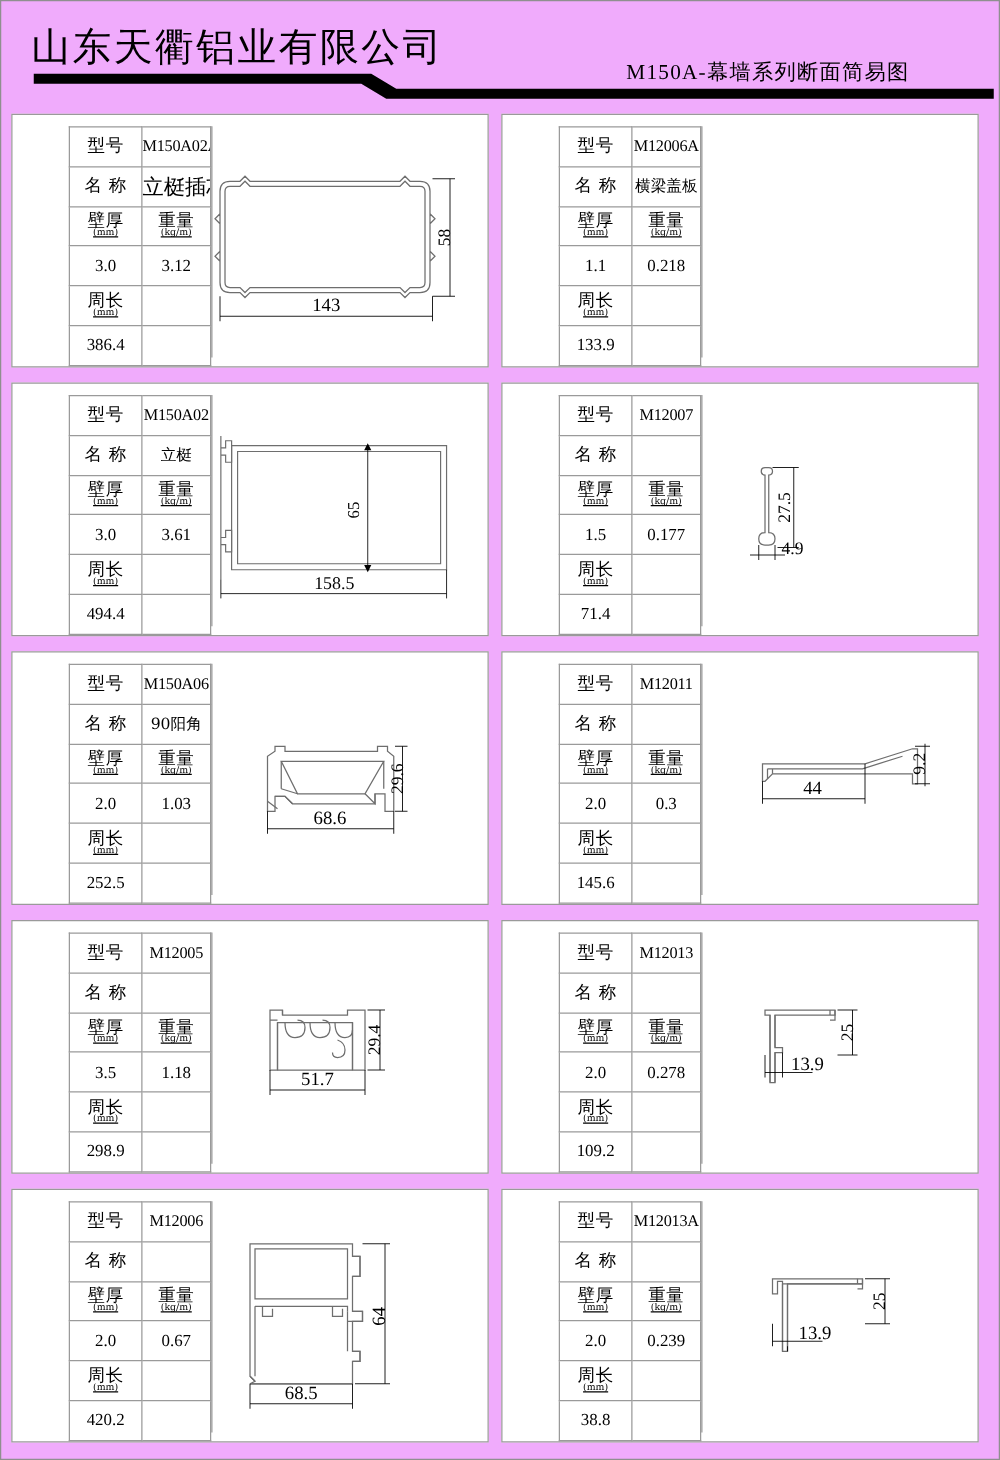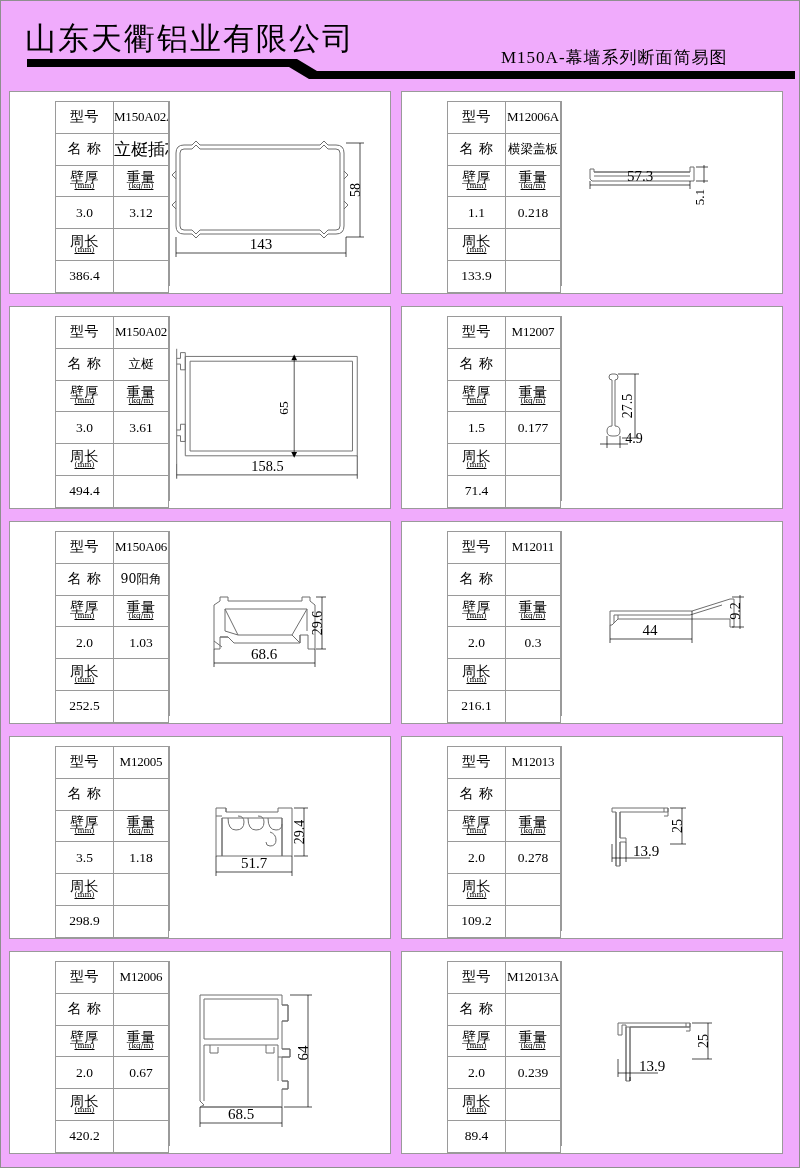--- a/index.html
+++ b/index.html
@@ -216,38 +216,20 @@
           <td class="lbl head2"><span>周长</span><span class="unit">(mm)</span></td>
           <td></td>
         </tr>
         <tr>
           <td class="num">133.9</td>
           <td></td>
         </tr>
       </tbody>
         </table>
       <div class="divider"></div>
-      <div class="draw">
-        <svg viewBox="0 0 214 185">
-          <g fill="none" stroke="#6e6e6e" stroke-width="1">
-            <path d="M28,72 L28,68 L32,68 L32,71 L128,71 L128,66 L132,66 L132,80 L30,80 L28,78 Z"></path>
-            <path d="M32,71 L128,71 M32,75 L128,75"></path>
-          </g>
-          <g stroke="#000" stroke-width="0.7" fill="none">
-            <line x1="28" y1="84" x2="128" y2="84"></line>
-            <line x1="28" y1="80" x2="28" y2="88"></line>
-            <line x1="128" y1="80" x2="128" y2="88"></line>
-            <line x1="142" y1="64" x2="142" y2="82"></line>
-            <line x1="134" y1="66" x2="146" y2="66"></line>
-            <line x1="134" y1="80" x2="146" y2="80"></line>
-          </g>
-          <text x="78" y="80" font-size="15" font-family="Liberation Serif, serif" text-anchor="middle" fill="#000">57.3</text>
-          <text x="142" y="96" font-size="13" font-family="Liberation Serif, serif" text-anchor="middle" transform="rotate(-90 142 96)" fill="#000">5.1</text>
-        </svg>
-      </div>
     </div>
 
     <div class="card row1 col0">
       <table class="spec">
         <tbody>
             <tr>
           <td class="lbl">型号</td>
           <td class="model">M150A02</td>
         </tr>
         <tr>
@@ -415,21 +397,21 @@
         </tr>
         <tr>
           <td class="num">2.0</td>
           <td class="num">0.3</td>
         </tr>
         <tr>
           <td class="lbl head2"><span>周长</span><span class="unit">(mm)</span></td>
           <td></td>
         </tr>
         <tr>
-          <td class="num">216.1</td>
+          <td class="num">145.6</td>
           <td></td>
         </tr>
       </tbody>
         </table>
       <div class="divider"></div>
       <div class="draw">
         <svg viewBox="0 0 214 185">
           <g fill="none" stroke="#6e6e6e" stroke-width="1">
             <path d="M48,84 L48,80 L130,80 L168,68 L172,68 L172,96 L168,96 L168,88 L56,88 L50,94 L48,94 Z"></path>
             <path d="M52,84 L128,84 L160,74 M52,84 L52,92 M56,88 L56,84"></path>
@@ -630,21 +612,21 @@
         </tr>
         <tr>
           <td class="num">2.0</td>
           <td class="num">0.239</td>
         </tr>
         <tr>
           <td class="lbl head2"><span>周长</span><span class="unit">(mm)</span></td>
           <td></td>
         </tr>
         <tr>
-          <td class="num">89.4</td>
+          <td class="num">38.8</td>
           <td></td>
         </tr>
       </tbody>
         </table>
       <div class="divider"></div>
       <div class="draw">
         <svg viewBox="0 0 214 185">
           <g fill="none" stroke="#6e6e6e" stroke-width="1">
             <path d="M56,62 L56,74 L60,74 L60,64 L64,64 L64,120 L68,120 L68,66 L128,66 L128,62 Z"></path>
             <path d="M64,66 L64,120 M68,66 L68,120 M64,66 L128,66"></path>

